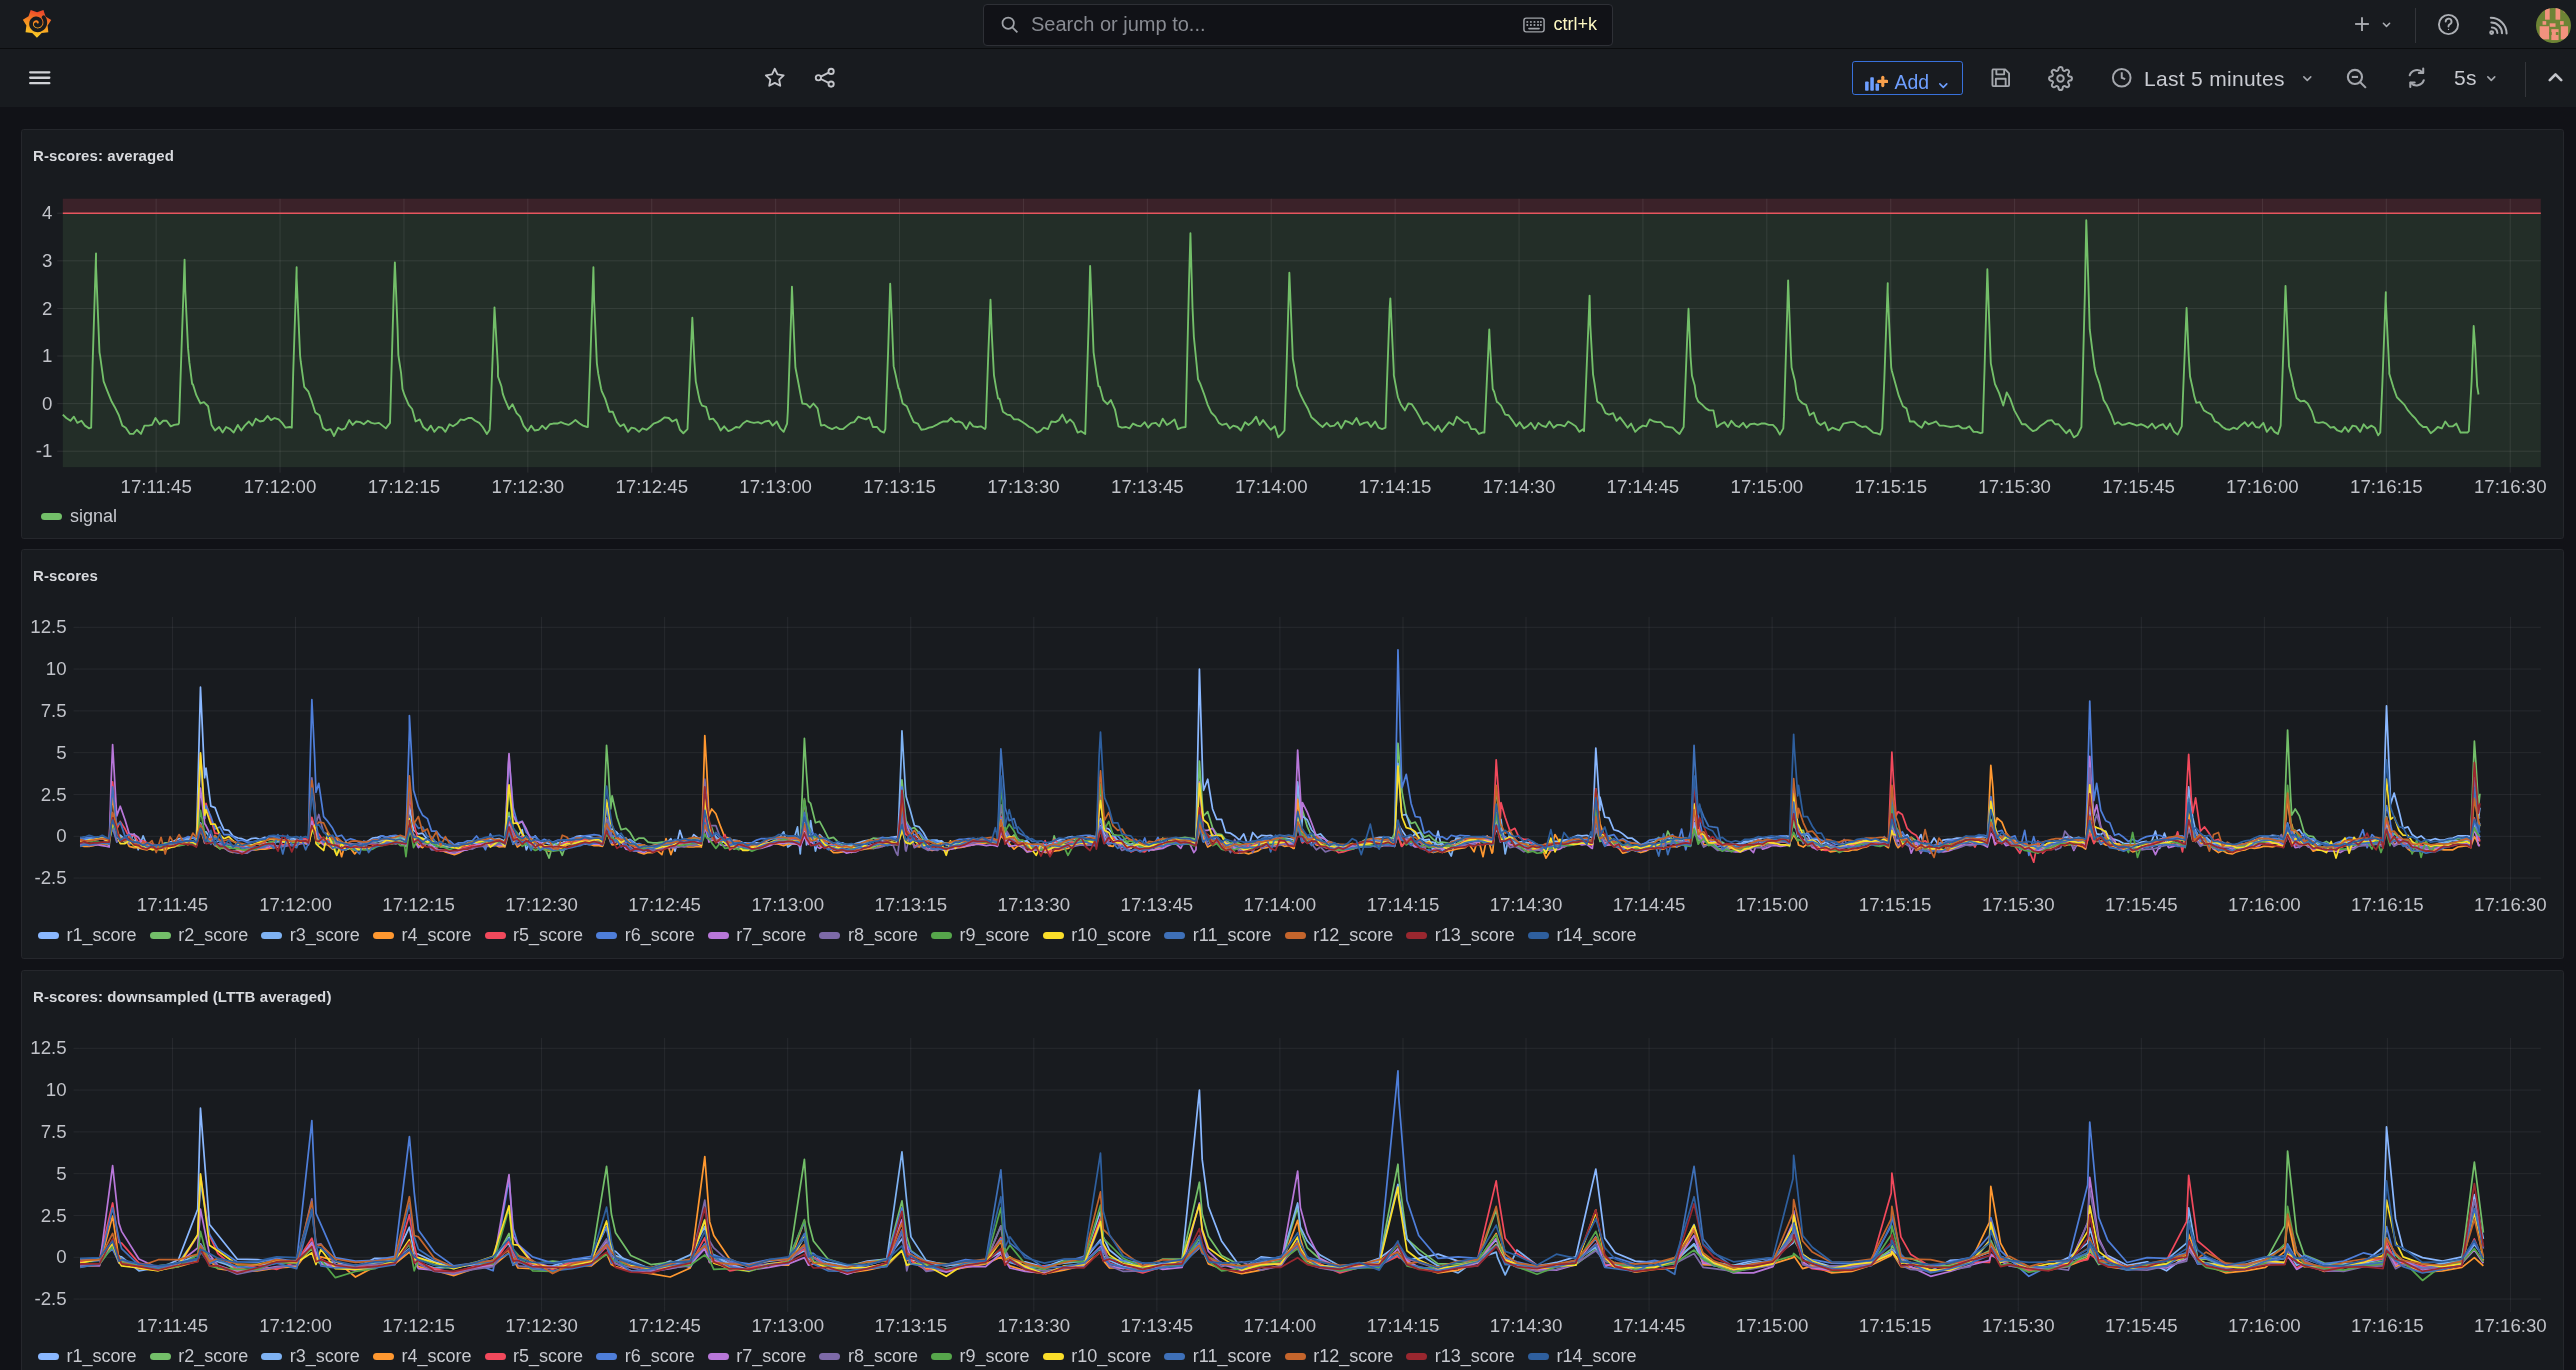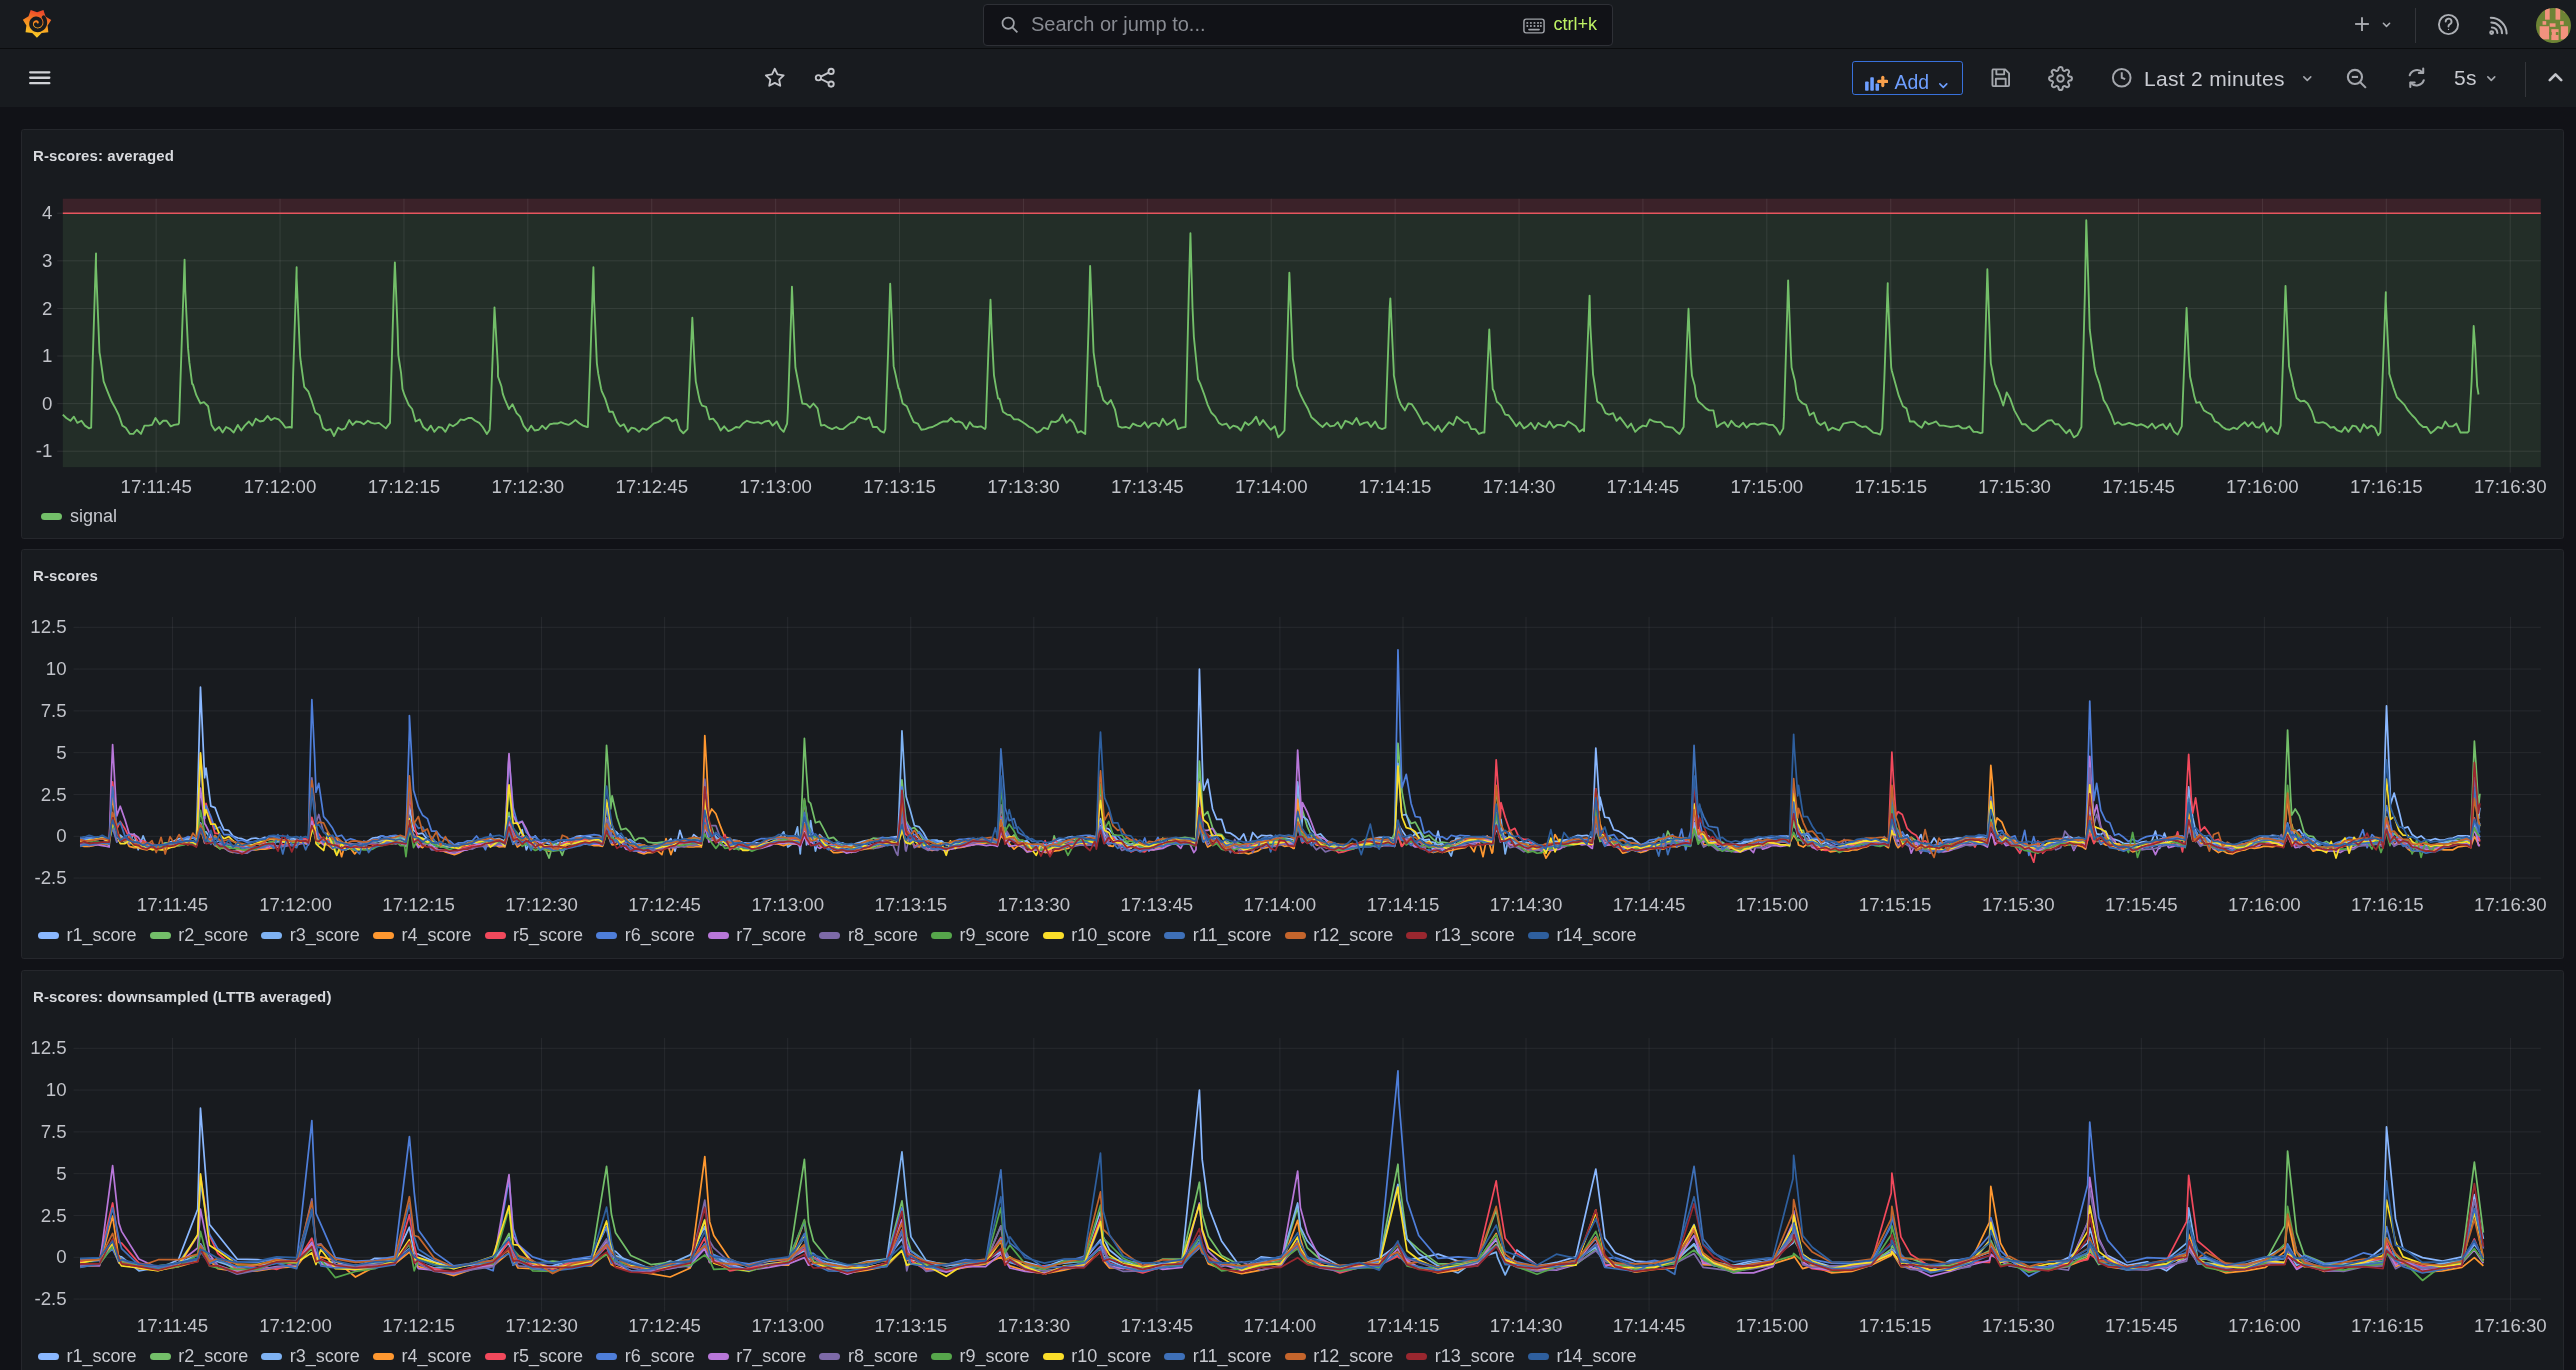--- a/index.html
+++ b/index.html
@@ -3,21 +3,21 @@
 *{margin:0;padding:0;box-sizing:border-box}
 html,body{width:2576px;height:1371px;overflow:hidden;background:#111217;
 font-family:"Liberation Sans",sans-serif;-webkit-font-smoothing:antialiased}
 .abs{position:absolute}
 .topnav,.toolbar,.panel{will-change:transform}
 .topnav{position:absolute;left:0;top:0;width:2576px;height:49px;background:#181b1f;border-bottom:0.7px solid #0b0c0e}
 .toolbar{position:absolute;left:0;top:49px;width:2576px;height:58px;background:#181b1f}
 .search{position:absolute;left:983px;top:3.5px;width:630px;height:42px;background:#111217;
 border:0.7px solid #2e3036;border-radius:4px;display:flex;align-items:center;padding:0 15px;gap:11px}
 .search .ph{color:#888b92;font-size:20px;flex:1}
-.search .ck{color:#bef264;font-size:18px;display:flex;align-items:flex-end;gap:8.3px}
+.search .ck{color:#fef9c3;font-size:18px;display:flex;align-items:center;gap:8.3px}
 .panel{position:absolute;left:21px;width:2543px;height:410px;background:#181b1f;
 border:0.7px solid #25272c;border-radius:2.8px}
 .ptitle{position:absolute;left:11px;top:8.3px;height:35px;display:flex;align-items:center;
 font-size:15px;font-weight:700;color:#d8dade;letter-spacing:0.1px}
 .legend{position:absolute;display:flex;align-items:flex-start;font-size:18px;color:#c7c9cf}
 .li{display:flex;align-items:center;margin-right:13px;white-space:nowrap}
 .pill{display:inline-block;width:21px;height:6.2px;border-radius:3.5px;margin-right:7.6px}
 .crumbs{position:absolute;left:77px;top:0;height:58px;display:flex;align-items:center;font-size:20px;color:#d5d7db;gap:14px}
 .crumbs .dim{color:#9fa1a8}
 .icbtn{display:flex;align-items:center;justify-content:center}
@@ -136,21 +136,21 @@
         <path d="M7 20.5v-7.5h10v7.5"></path>
       </svg></div>
     <div class="abs" style="left:2048px;top:16.6px"><svg width="25" height="25" viewBox="0 0 24 24" fill="none" stroke="#a4a7ad" stroke-width="1.9">
         <circle cx="12" cy="12" r="3.1"></circle>
         <path d="M19.4 15a1.65 1.65 0 0 0 .33 1.82l.06.06a2 2 0 1 1-2.83 2.83l-.06-.06a1.65 1.65 0 0 0-1.82-.33 1.65 1.65 0 0 0-1 1.51V21a2 2 0 1 1-4 0v-.09A1.65 1.65 0 0 0 9 19.4a1.65 1.65 0 0 0-1.82.33l-.06.06a2 2 0 1 1-2.83-2.83l.06-.06a1.65 1.65 0 0 0 .33-1.82 1.65 1.65 0 0 0-1.51-1H3a2 2 0 1 1 0-4h.09A1.65 1.65 0 0 0 4.6 9a1.65 1.65 0 0 0-.33-1.82l-.06-.06a2 2 0 1 1 2.83-2.83l.06.06a1.65 1.65 0 0 0 1.82.33H9a1.65 1.65 0 0 0 1-1.51V3a2 2 0 1 1 4 0v.09a1.65 1.65 0 0 0 1 1.51 1.65 1.65 0 0 0 1.82-.33l.06-.06a2 2 0 1 1 2.83 2.83l-.06.06a1.65 1.65 0 0 0-.33 1.82V9a1.65 1.65 0 0 0 1.51 1H21a2 2 0 1 1 0 4h-.09a1.65 1.65 0 0 0-1.51 1z"></path>
       </svg></div>
     <div class="abs" style="left:2110px;top:17.3px"><svg width="23.5" height="23.5" viewBox="0 0 24 24" fill="none" stroke="#a4a7ad" stroke-width="2">
         <circle cx="12" cy="12" r="9"></circle>
         <polyline points="12,6.5 12,12 15.5,13.5"></polyline>
       </svg></div>
-    <div class="abs tlabel" style="left:2144px;top:18px">Last 2 minutes</div>
+    <div class="abs tlabel" style="left:2144px;top:18px">Last 5 minutes</div>
     <div class="abs" style="left:2299px;top:21px"><svg width="16.6" height="16.6" viewBox="0 0 24 24" fill="none" stroke="#a4a7ad" stroke-width="2.3" stroke-linecap="round" stroke-linejoin="round">
         <polyline points="7,10 12,15 17,10"></polyline>
       </svg></div>
     <div class="abs" style="left:2344px;top:16.6px"><svg width="25" height="25" viewBox="0 0 24 24" fill="none" stroke="#a4a7ad" stroke-width="2">
         <circle cx="10.5" cy="10.5" r="6.8"></circle>
         <line x1="15.6" y1="15.6" x2="21" y2="21"></line>
         <line x1="7.5" y1="10.5" x2="13.5" y2="10.5"></line>
       </svg></div>
     <div class="abs" style="left:2405px;top:17.3px"><svg width="23.5" height="23.5" viewBox="0 0 24 24" fill="none" stroke="#a4a7ad" stroke-width="2.1" stroke-linecap="round" stroke-linejoin="round">
         <path d="M4.8 9.5a7.8 7.8 0 0 1 13.3-2.6"></path>

